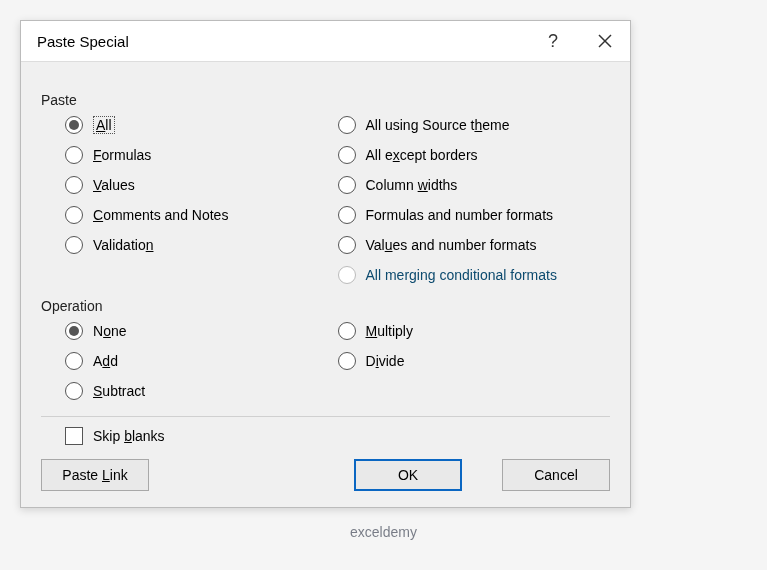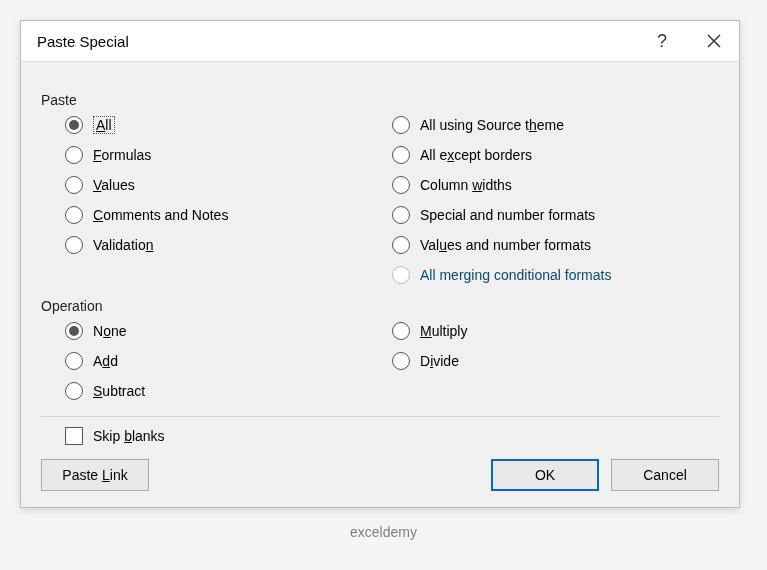--- a/index.html
+++ b/index.html
@@ -4,21 +4,21 @@
 <style>
   body {
     margin: 0;
     padding: 20px;
     background: #f5f5f5;
     font-family: "Segoe UI", Tahoma, sans-serif;
     font-size: 14px;
     color: #000;
   }
   .dialog {
-    width: 720px;
+    width: 611px;
     background: #f0f0f0;
     border: 1px solid #bbb;
     box-shadow: 0 2px 8px rgba(0,0,0,0.15);
     box-sizing: border-box;
   }
   .titlebar {
     display: flex;
     align-items: center;
     justify-content: space-between;
     padding: 6px 10px 6px 16px;
@@ -108,20 +108,21 @@
   }
   .divider {
     border: none;
     border-top: 1px solid #d0d0d0;
     margin: 12px 0 10px 0;
   }
   .button-row {
     display: flex;
     align-items: center;
     margin-top: 14px;
+    gap: 28px;
   }
   .btn {
     min-width: 108px;
     height: 32px;
     background: #e9e9e9;
     border: 1px solid #a8a8a8;
     display: flex;
     align-items: center;
     justify-content: center;
     cursor: pointer;
@@ -205,21 +206,21 @@
           <div class="radio-item">
             <div class="radio"></div>
             <span class="label-text">All e<u>x</u>cept borders</span>
           </div>
           <div class="radio-item">
             <div class="radio"></div>
             <span class="label-text">Column <u>w</u>idths</span>
           </div>
           <div class="radio-item">
             <div class="radio"></div>
-            <span class="label-text">Special and number formats</span>
+            <span class="label-text">Formulas and number formats</span>
           </div>
           <div class="radio-item">
             <div class="radio"></div>
             <span class="label-text">Val<u>u</u>es and number formats</span>
           </div>
           <div class="radio-item disabled">
             <div class="radio disabled"></div>
             <span class="label-text">All mer<u>g</u>ing conditional formats</span>
           </div>
         </div>

